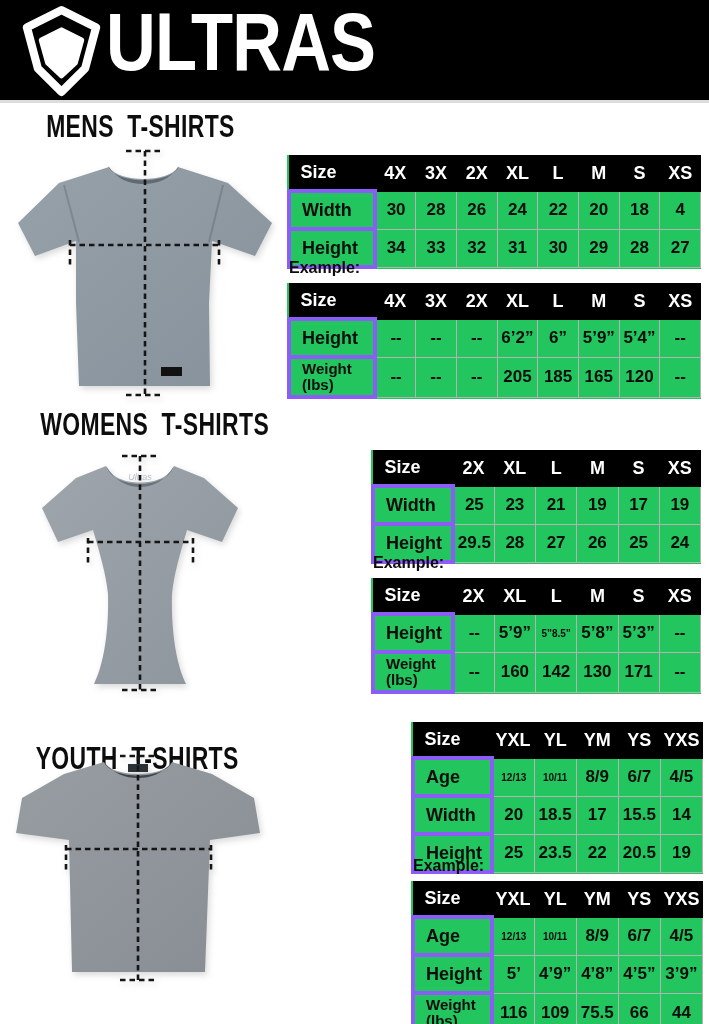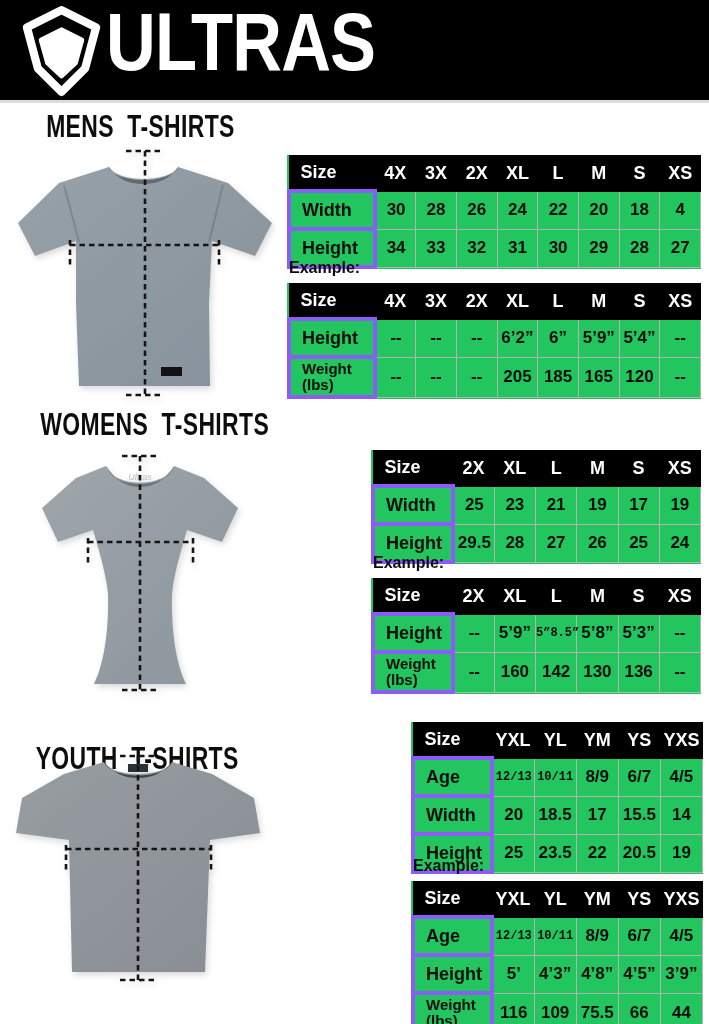--- a/index.html
+++ b/index.html
@@ -33,21 +33,21 @@
   
   .tblwrap{position:absolute;}
   table{width:100%;border-collapse:collapse;table-layout:fixed;background:#22c55e;}
   thead th{background:#000;color:#fff;font-size:18px;font-weight:bold;height:33px;
            padding:0;border:1px solid #000;}
   thead th:first-child{text-align:left;padding-left:11px;}
   tbody th{border:4px solid #8b5cf6;text-align:left;padding-left:11px;font-size:18px;
            font-weight:bold;color:#0d0d0d;height:32px;}
   tbody td{border:1px solid #b3b3b3;text-align:center;font-size:17px;font-weight:bold;
            color:#0d0d0d;padding:0;}
-  td.sm{font-size:12px;font-family:Liberation Mono, monospace;}
+  td.sm{font-size:10px;}
   th.lbl2{font-size:15px;line-height:1.08;padding-top:2px;padding-bottom:2px;}
   .ex tbody tr:last-child{height:24px;}
   #mens-dim{left:287px;top:155px;width:414px;}
   #mens-ex {left:287px;top:283px;width:414px;}
   #w-dim   {left:371px;top:450px;width:330px;}
   #w-ex    {left:371px;top:578px;width:330px;}
   #y-dim   {left:411px;top:722px;width:292px;}
   #y-ex    {left:411px;top:881px;width:292px;}
 
   .ex-label{position:absolute;font-size:16px;font-weight:bold;color:#0d0d0d;}
@@ -306,21 +306,21 @@
             <td>5’8”</td>
             <td>5’3”</td>
             <td>--</td>
           </tr>
           <tr>
             <th class="lbl2">Weight (lbs)</th>
             <td>--</td>
             <td>160</td>
             <td>142</td>
             <td>130</td>
-            <td>136</td>
+            <td>171</td>
             <td>--</td>
           </tr>
         </tbody>
       </table>
   </div>
 
   <div class="sec-title t-youth">
     <span>YOUTH T-SHIRTS</span>
   </div>
 
@@ -419,21 +419,21 @@
             <th>Age</th>
             <td class="sm">12/13</td>
             <td class="sm">10/11</td>
             <td>8/9</td>
             <td>6/7</td>
             <td>4/5</td>
           </tr>
           <tr>
             <th>Height</th>
             <td>5’</td>
-            <td>4’3”</td>
+            <td>4’9”</td>
             <td>4’8”</td>
             <td>4’5”</td>
             <td>3’9”</td>
           </tr>
           <tr>
             <th class="lbl2">Weight (lbs)</th>
             <td>116</td>
             <td>109</td>
             <td>75.5</td>
             <td>66</td>

